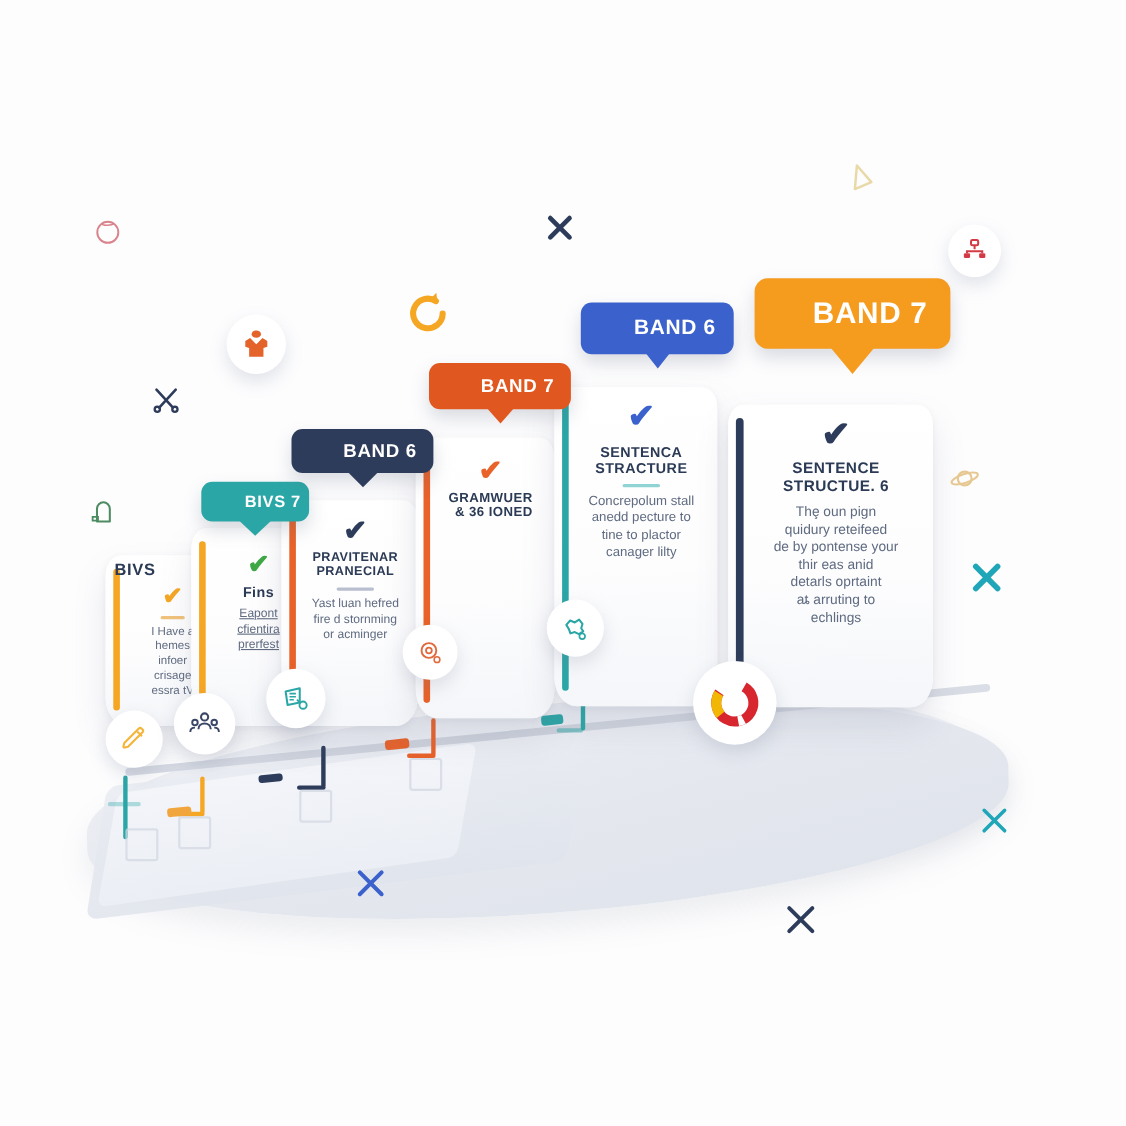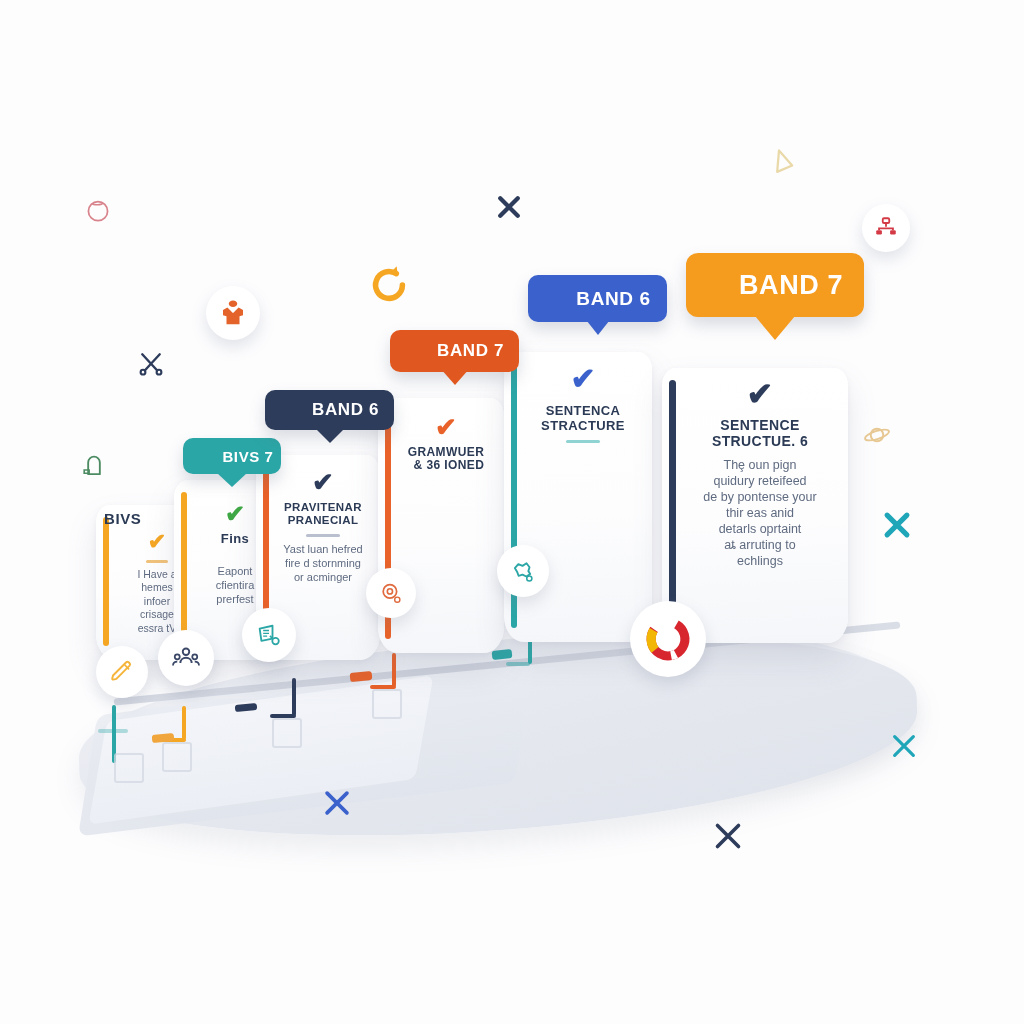--- a/index.html
+++ b/index.html
@@ -169,21 +169,21 @@
 essra tV</div>
     </div>
   </div>
   <div style="position:absolute;left:104px;top:510px;font-size:15px;font-weight:bold;color:#2B3A55;letter-spacing:.6px;z-index:8;">BIVS</div>
 
   <div class="pillar" style="left:174px;top:480px;width:112px;height:180px;">
     <div class="accent" style="background:#F5A623;"></div>
     <div class="pill-inner">
       <div class="check" style="font-size:24px;color:#3FA845;margin-top:22px;">✔</div>
       <div class="ptitle" style="font-size:13px;white-space:pre-line;">Fins</div>
-      <div class="pbody" style="font-size:11px;white-space:pre-line;margin-top:17px;">Eapont
+      <div class="pbody" style="font-size:11px;white-space:pre-line;margin-top:4px;text-decoration:underline;">Eapont
 cfientira
 prerfest</div>
     </div>
   </div>
 
   <div class="pillar" style="left:256px;top:455px;width:124px;height:205px;">
     <div class="accent" style="background:#E8622A;"></div>
     <div class="pill-inner">
       <div class="check" style="font-size:26px;color:#2E3C5B;margin-top:14px;">✔</div>
       <div class="ptitle" style="font-size:11.5px;white-space:pre-line;">PRAVITENAR
@@ -204,20 +204,24 @@
     </div>
   </div>
 
   <div class="pillar" style="left:504px;top:352px;width:148px;height:290px;">
     <div class="accent" style="background:#2BA6A6;"></div>
     <div class="pill-inner">
       <div class="check" style="font-size:30px;color:#3B62CC;margin-top:12px;">✔</div>
       <div class="ptitle" style="font-size:13px;white-space:pre-line;margin-top:10px;">SENTENCA
 STRACTURE</div>
       <div class="rule" style="background:#8FD3D3;"></div>
+      <div class="pbody" style="font-size:12px;white-space:pre-line;">Concrepolum stall
+anedd pecture to
+tine to plactor
+canager lilty</div>
     </div>
   </div>
 
   <div class="pillar" style="left:662px;top:368px;width:186px;height:275px;">
     <div class="accent" style="background:#2E3C5B;width:7px;"></div>
     <div class="pill-inner">
       <div class="check" style="font-size:32px;color:#2E3C5B;margin-top:10px;">✔</div>
       <div class="ptitle" style="font-size:14px;white-space:pre-line;margin-top:8px;">SENTENCE
 STRUCTUE. 6</div>
       <div class="pbody" style="font-size:12.5px;white-space:pre-line;margin-top:8px;">Thȩ oun pign

